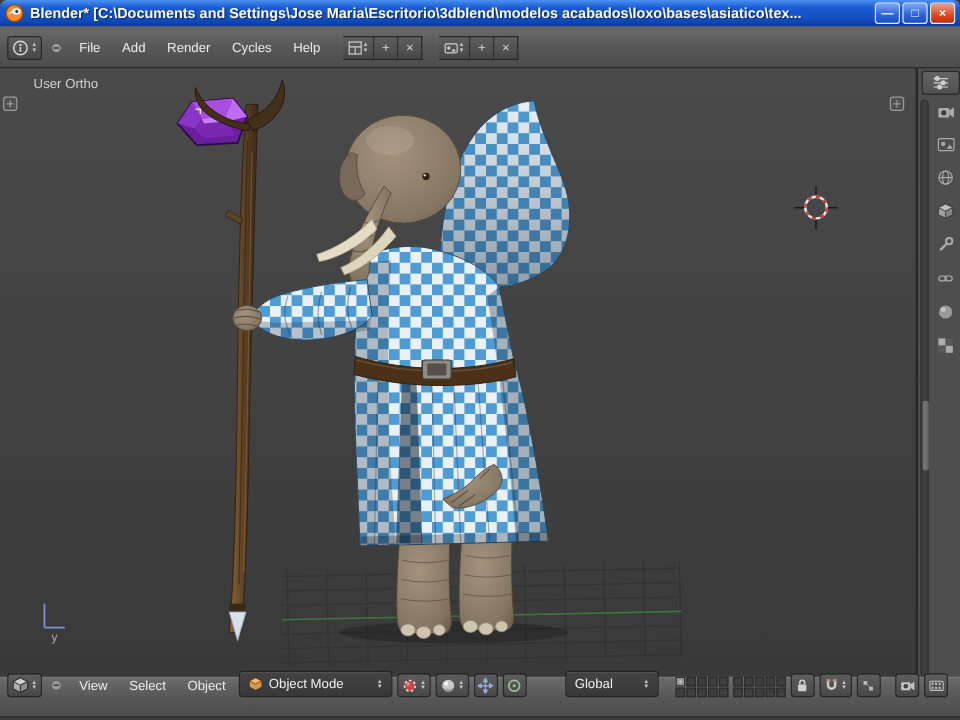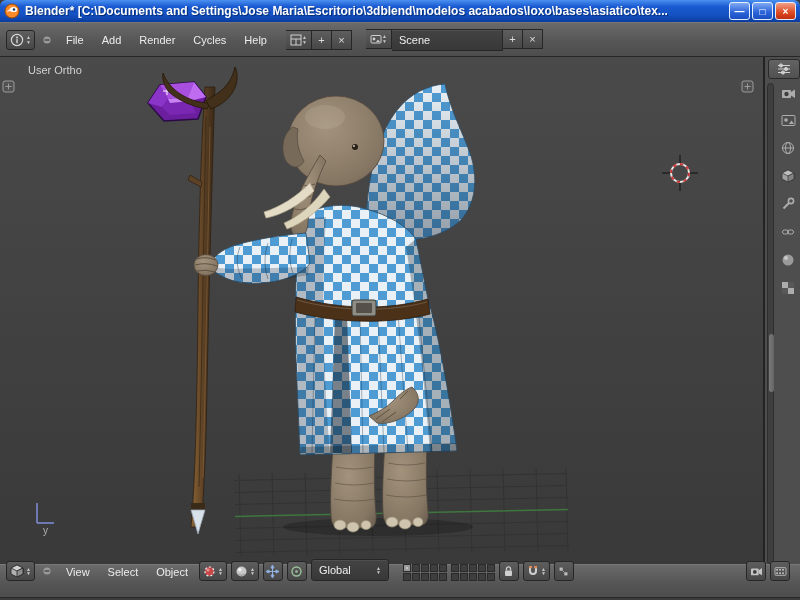--- a/index.html
+++ b/index.html
@@ -168,23 +168,20 @@
     <div class="sqbtn" style="width:26px;">
       <svg width="12" height="12" viewBox="0 0 12 12">
         <rect x="1" y="2.5" width="10" height="7.5" rx="1" fill="none" stroke="#cfcfcf"></rect>
         <circle cx="4" cy="6" r="1.4" fill="#cfcfcf"></circle>
         <path d="M6 9 L8 6.5 L10 9 Z" fill="#cfcfcf"></path>
       </svg>
       <span class="arrows">
           <span>▲</span>
           <span>▼</span>
         </span>
-    </div>
-    <div class="field" style="width:96px;">
-      <span>Scene</span>
     </div>
     <div class="sqbtn">+</div>
     <div class="sqbtn">×</div>
   </div>
 
   <div class="spacer"></div>
 </div>
 
 <div class="viewport">
   <svg width="763" height="513" viewBox="0 0 763 513">
@@ -467,20 +464,31 @@
   <div class="iconbtn flat">
     <svg width="10" height="10" viewBox="0 0 10 10">
       <circle cx="5" cy="5" r="3.6" fill="#9a9a9a"></circle>
         <rect x="2.6" y="4.4" width="4.8" height="1.2" fill="#3a3a3a"></rect>
     </svg>
   </div>
   <span class="menu">View</span>
   <span class="menu">Select</span>
   <span class="menu">Object</span>
 
+  <div class="field" style="width:112px;">
+    <svg width="12" height="12" viewBox="0 0 14 14">
+      <path d="M7 1 L13 4 L13 10 L7 13 L1 10 L1 4 Z" fill="#d89a50" stroke="#5a3a10" stroke-width=".8"></path>
+      <path d="M7 1 L13 4 L7 7 L1 4 Z" fill="#f0b870" stroke="#5a3a10" stroke-width=".8"></path>
+    </svg>
+    <span>Object Mode</span>
+    <span class="arrows" style="margin-left:auto;">
+        <span>▲</span>
+        <span>▼</span>
+      </span>
+  </div>
 
   <div class="iconbtn">
     <svg width="13" height="13" viewBox="0 0 13 13">
       <circle cx="6.5" cy="6.5" r="4.5" fill="#c84848" stroke="#eee" stroke-width="1.2" stroke-dasharray="2 2"></circle>
       <circle cx="5" cy="5" r="1.5" fill="#eaa" opacity=".8"></circle>
     </svg>
     <span class="arrows">
         <span>▲</span>
         <span>▼</span>
       </span>
@@ -506,21 +514,21 @@
         <path d="M13 6.5 L10 5 L10 8 Z"></path>
     </svg>
   </div>
   <div class="sqbtn">
     <svg width="13" height="13" viewBox="0 0 13 13">
       <circle cx="6.5" cy="6.5" r="4.5" fill="none" stroke="#9ac29a" stroke-width="1.4"></circle>
       <circle cx="6.5" cy="6.5" r="1.3" fill="#9ac29a"></circle>
     </svg>
   </div>
 
-  <div class="field" style="width:62px;">
+  <div class="field" style="width:62px;margin-left:28px;">
     <span>Global</span>
     <span class="arrows" style="margin-left:auto;">
         <span>▲</span>
         <span>▼</span>
       </span>
   </div>
 
   <div style="display:flex;gap:4px;margin-left:10px;">
     <div class="layers">
       <div class="layer active dot"></div>

